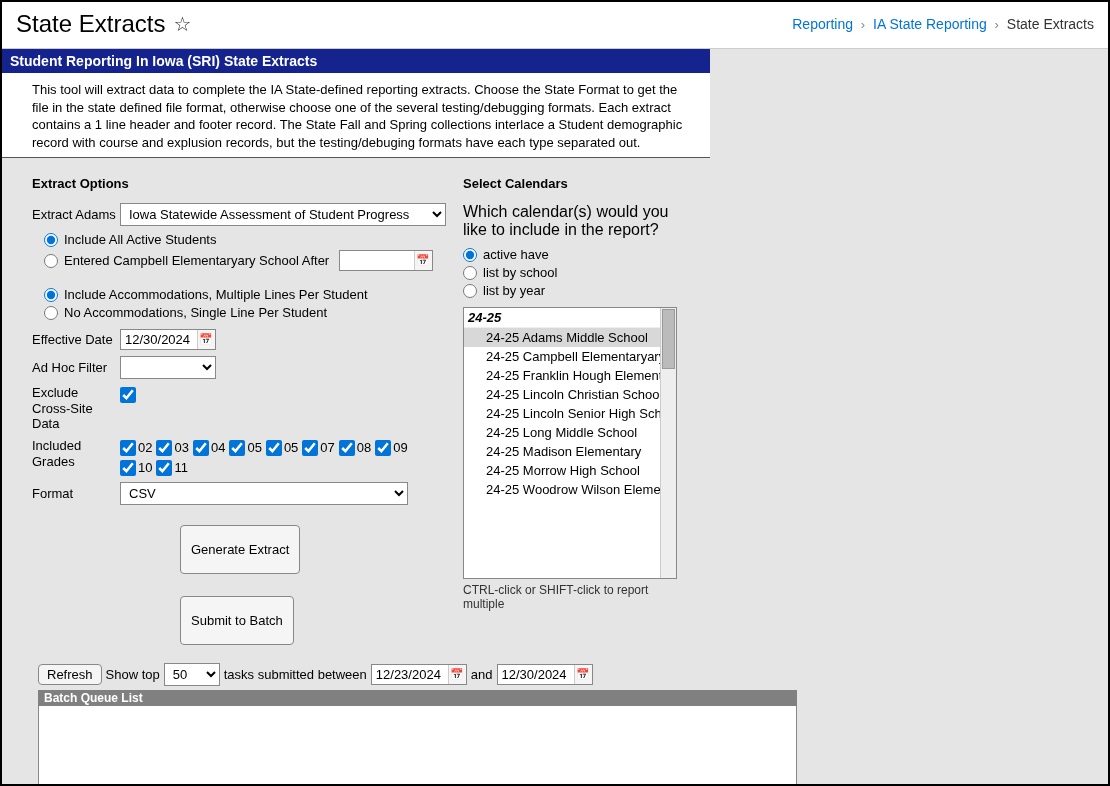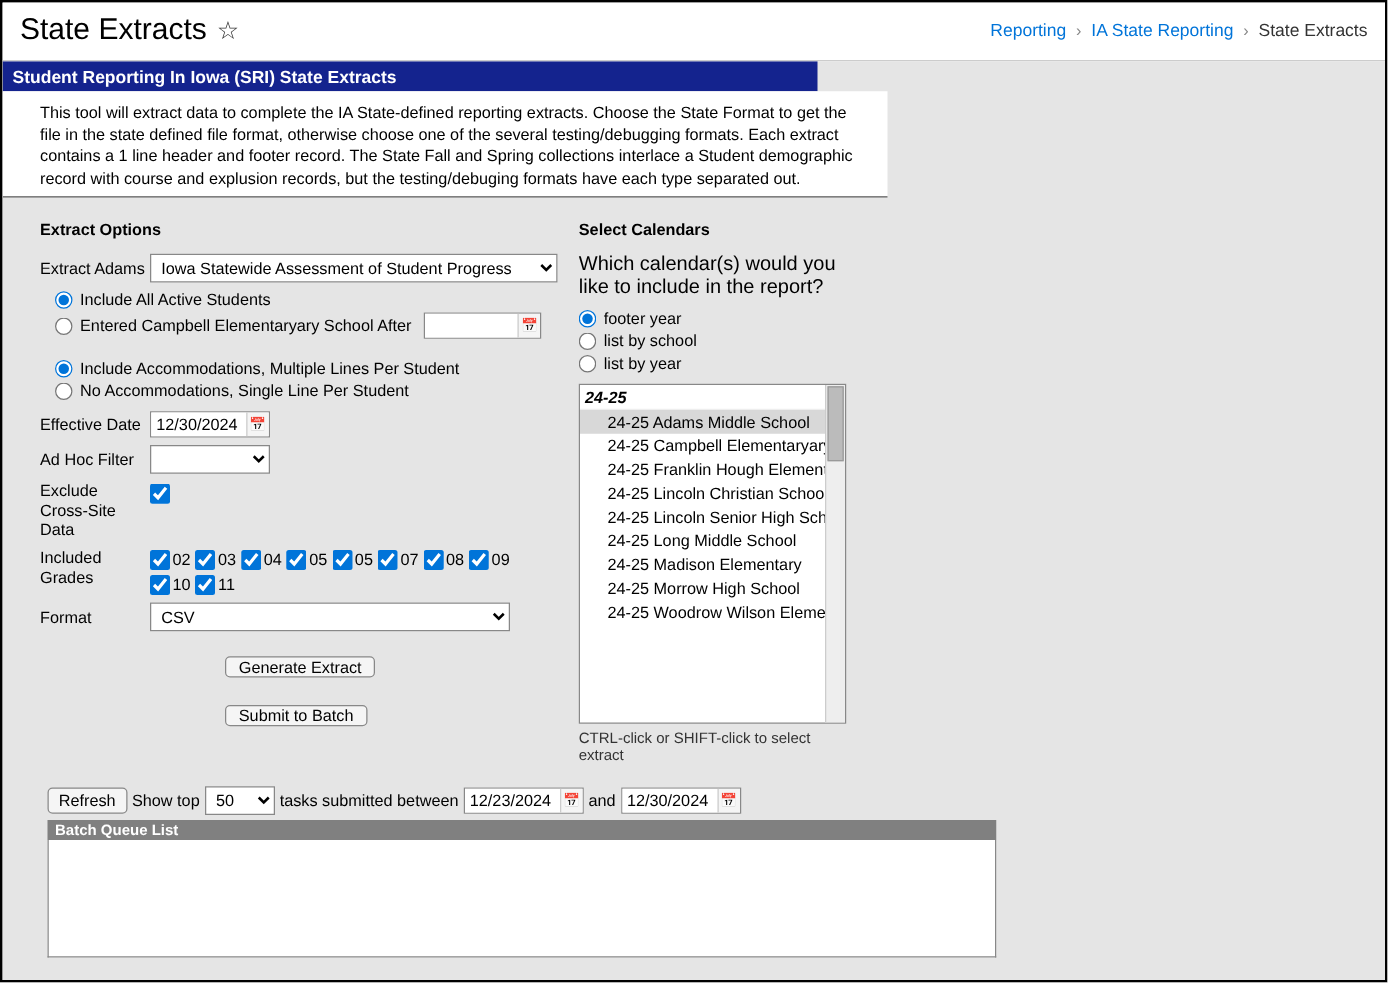--- a/index.html
+++ b/index.html
@@ -50,21 +50,21 @@
   .panel-bar {
     background: #00008b;
     background: #1a2c8a;
     background: #14238a;
     background: linear-gradient(#1a2c8a,#1a2c8a);
     background: #14238e;
     color: #fff;
     font-weight: bold;
     font-size: 14px;
     padding: 4px 8px;
-    width: 652px;
+    width: 708px;
   }
   .intro-box {
     background: #fff;
     width: 708px;
     border-bottom: 1px solid #555;
     padding: 8px 24px 6px 30px;
     font-size: 13px;
     line-height: 1.35;
   }
   .main-row {
@@ -110,21 +110,21 @@
     border-left: 1px solid #ccc;
     font-size: 11px;
     background: #f5f5f5;
   }
   .grades-wrap { display:flex; flex-wrap:wrap; gap:4px 2px; align-items:center; padding-top:2px;}
   .grade-item { display:inline-flex; align-items:center; gap:2px; margin-right:2px;}
   .btn {
     border: 1px solid #888;
     border-radius: 4px;
     background: #f5f5f5;
-    padding: 0 10px;
+    padding: 16px 10px;
     font-size: 13px;
     cursor: pointer;
   }
   .calendar-box {
     border: 1px solid #888;
     background: #fff;
     width: 214px;
     height: 272px;
     overflow: hidden;
     position: relative;
@@ -321,21 +321,21 @@
           <button class="btn">Submit to Batch</button>
         </div>
       </div>
 
       <div class="col-right">
         <div class="section-head">Select Calendars</div>
         <div style="font-size:16px; margin-bottom:8px;">Which calendar(s) would you like to include in the report?</div>
 
         <div class="radio-row" style="margin-left:0;">
           <input type="radio" checked="" style="">
-          <span>footer year</span>
+          <span>active have</span>
         </div>
         <div class="radio-row" style="margin-left:0;">
           <input type="radio" style="">
           <span>list by school</span>
         </div>
         <div class="radio-row" style="margin-left:0;">
           <input type="radio" style="">
           <span>list by year</span>
         </div>
 
@@ -349,21 +349,21 @@
           <div class="item">24-25 Lincoln Christian School</div>
           <div class="item">24-25 Lincoln Senior High School</div>
           <div class="item">24-25 Long Middle School</div>
           <div class="item">24-25 Madison Elementary</div>
           <div class="item">24-25 Morrow High School</div>
           <div class="item">24-25 Woodrow Wilson Elementary</div>
           <div class="scrollbar">
               <div class="thumb"></div>
             </div>
         </div>
-        <div class="hint">CTRL-click or SHIFT-click to select extract</div>
+        <div class="hint">CTRL-click or SHIFT-click to report multiple</div>
       </div>
     </div>
 
     <div class="batch-section">
       <div class="batch-controls">
         <button class="btn" style="padding:2px 8px;">Refresh</button>
         <span>Show top</span>
         <select style="width:56px;"><option>50</option></select>
         <span>tasks submitted between</span>
         <span class="date-input-wrap">

